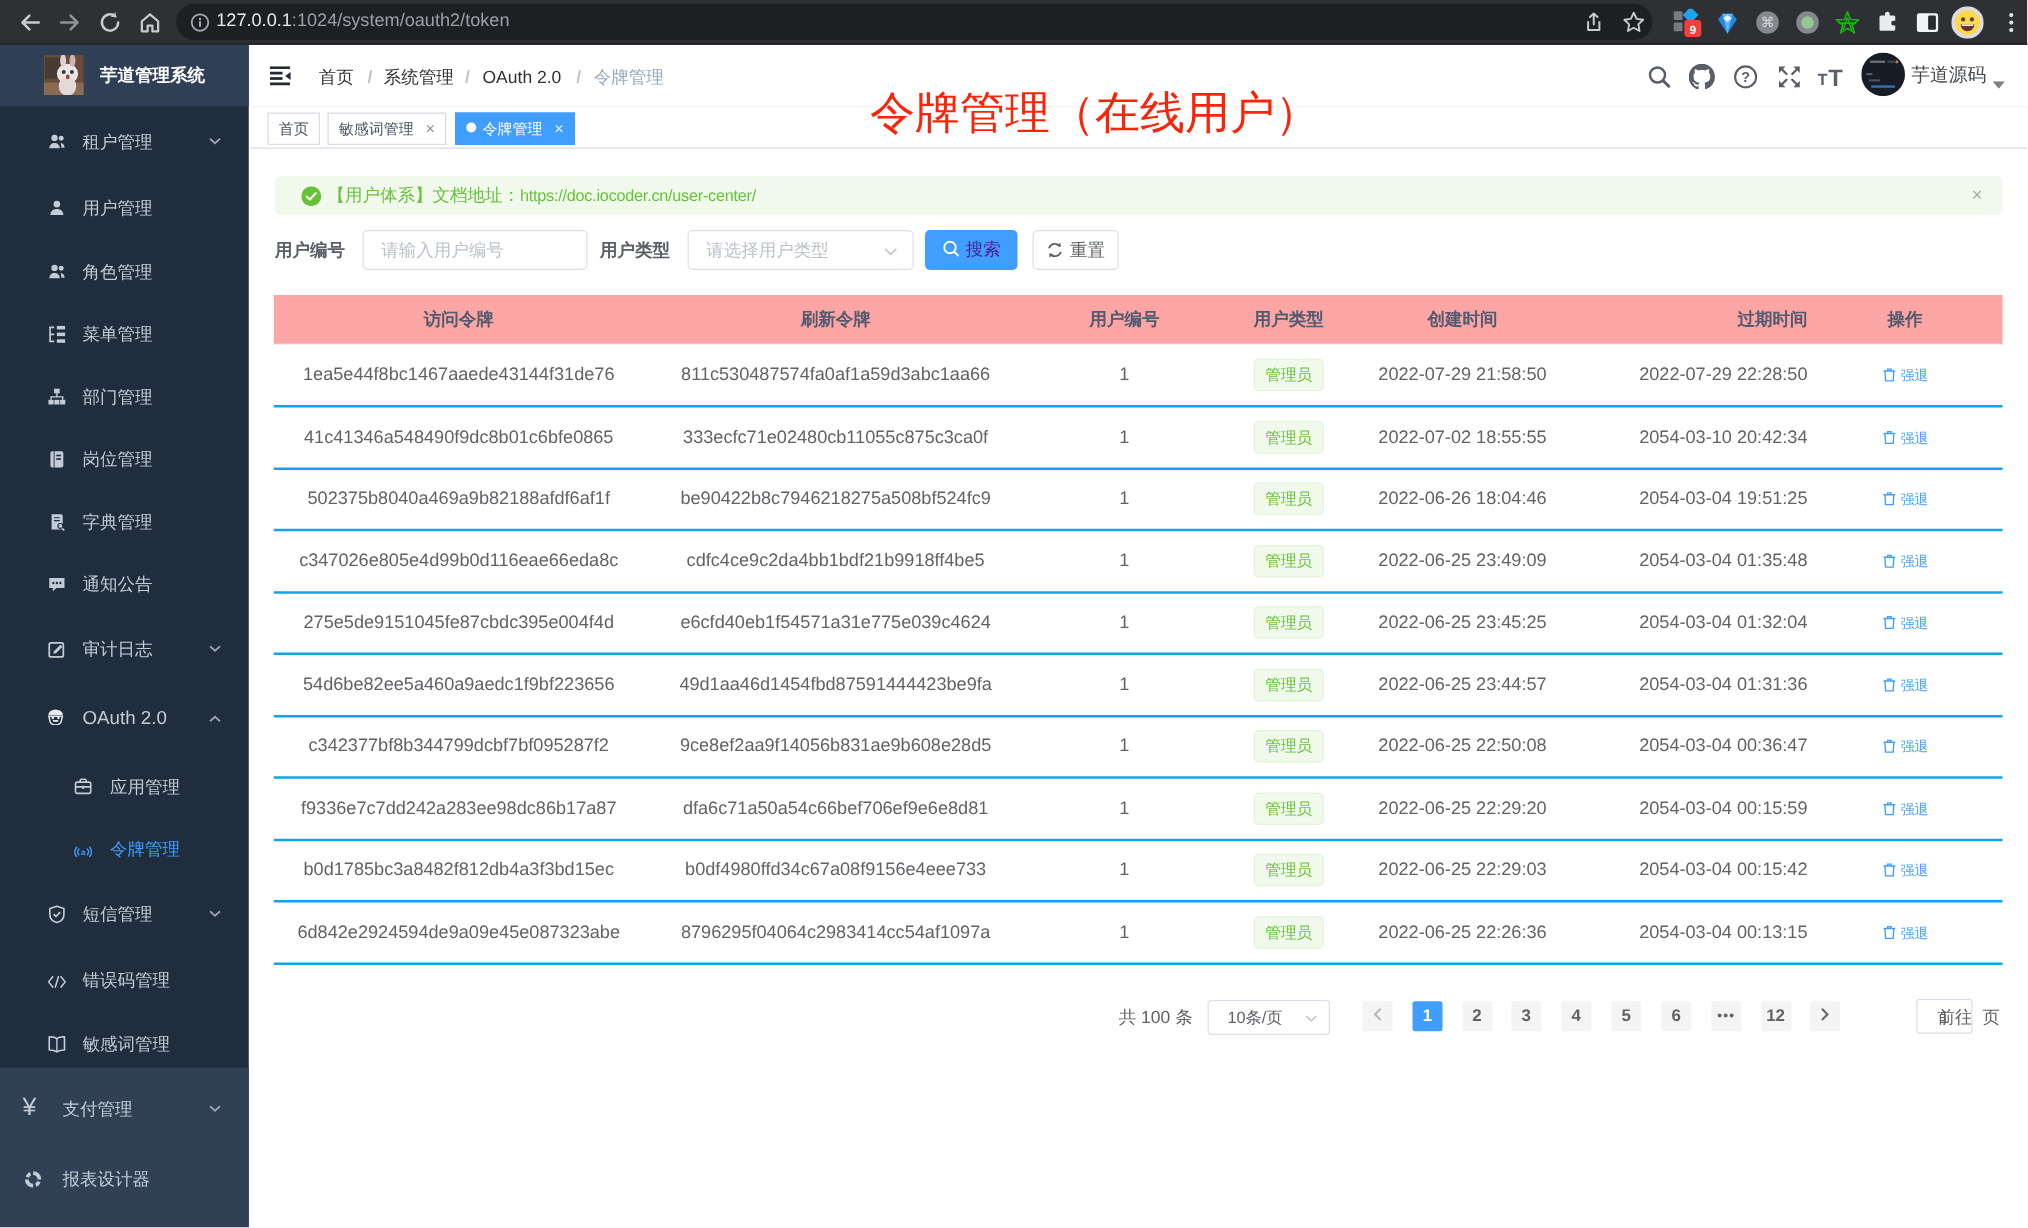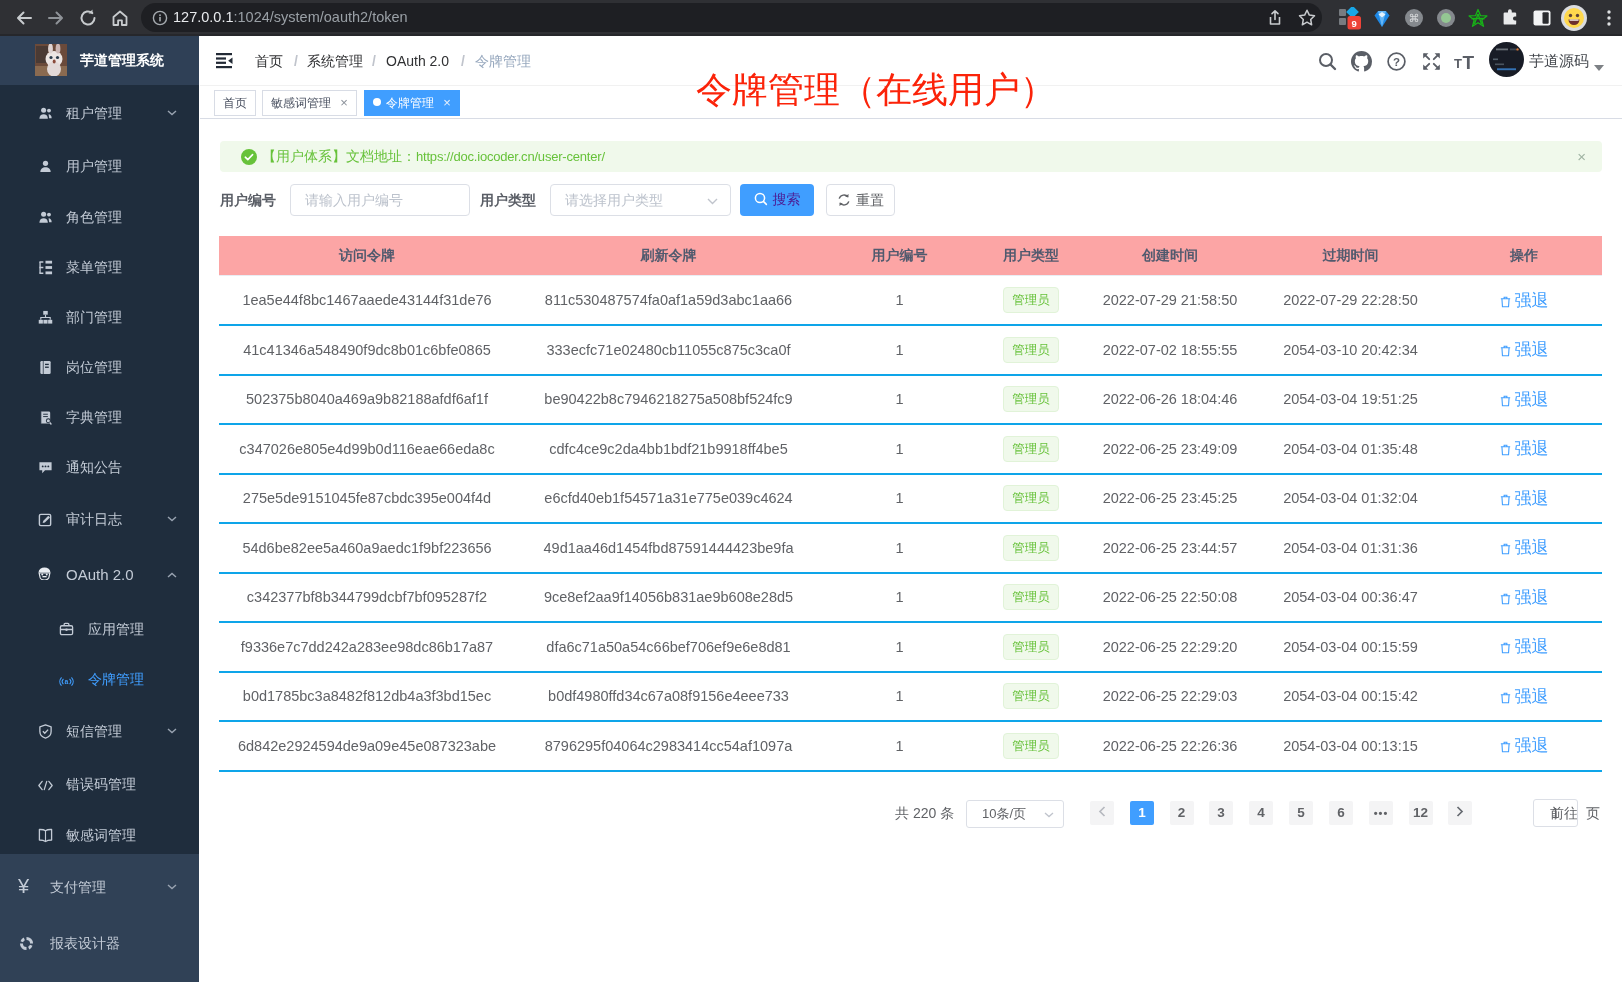--- a/index.html
+++ b/index.html
@@ -44,24 +44,24 @@
   .finput{position:absolute;top:184px;height:32px;background:#fff;border:1px solid #dcdfe6;border-radius:4px;line-height:30px;font-size:14px;color:#bcc2cc;padding-left:14px}
   .fbtn{position:absolute;top:184px;height:32px;border-radius:4px;font-size:14px;line-height:30px;text-align:center}
   
   .thead{position:absolute;left:219px;top:236px;width:1383px;height:40px;background:#fca5a5;display:flex;align-items:center;font-size:14px;font-weight:bold;color:#515a6e;border-bottom:1px solid #e9edf3}
   .trow{position:absolute;left:219px;width:1383px;height:50px;display:flex;align-items:center;font-size:14.5px;color:#606266;border-bottom:2px solid #0ea5e9}
   .c1{width:296px;text-align:center}
   .c2{width:307px;text-align:center}
   .c3{width:155px;text-align:center}
   .c4{width:108px;text-align:center}
   .c5{width:170px;text-align:center}
-  .c6{width:191px;text-align:center}
+  .c6{width:191px;text-align:right}
   .c7{width:156px;text-align:center}
   .gtag{display:inline-block;width:56px;height:26px;line-height:24px;background:#f0f9eb;border:1px solid #e1f3d8;border-radius:4px;color:#67c23a;font-size:12.5px;text-align:center}
-  .klink{color:#409eff;white-space:nowrap;font-size:17px}
+  .klink{color:#409eff;white-space:nowrap;font-size:11px}
   
   .pg{position:absolute;top:801px;height:26px;font-size:14px;color:#606266}
   .pbtn{position:absolute;top:801px;width:24px;height:24px;border-radius:2px;background:#f4f4f5;color:#606266;text-align:center;line-height:24px;font-size:13.5px;font-weight:bold}
   .pbtn.on{background:#409eff;color:#fff}
 </style>
 </head>
 <body>
 <div id="root">
 
 <div id="chrome">
@@ -510,21 +510,21 @@
       <div class="c1">6d842e2924594de9a09e45e087323abe</div>
       <div class="c2">8796295f04064c2983414cc54af1097a</div>
       <div class="c3">1</div>
       <div class="c4"><span class="gtag">管理员</span></div>
       <div class="c5">2022-06-25 22:26:36</div>
       <div class="c6">2054-03-04 00:13:15</div>
       <div class="c7"><span class="klink"><svg style="vertical-align:-2px;margin-right:4px" width="11" height="12" viewBox="0 0 13 14">
             <path d="M1 3.2h11M4.9 3V1.4h3.2V3M2.3 3.4l.6 9.2h7.2l.6-9.2" stroke="#409eff" stroke-width="1.3" fill="none"></path>
           </svg>强退</span></div>
     </div>
-<div class="pg" style="left:895px;top:801px;line-height:25px">共 220 条</div>
+<div class="pg" style="left:895px;top:801px;line-height:25px">共 100 条</div>
 <div class="pg" style="left:966px;top:800px;width:98px;height:28px;border:1px solid #dcdfe6;border-radius:3px;line-height:26px;color:#606266;font-size:13px;padding-left:15px">10条/页<svg style="position:absolute;right:9px;top:11px" width="10" height="6" viewBox="0 0 10 6">
         <path d="M1 1l4 3.6L9 1" stroke="#c0c4cc" stroke-width="1.3" fill="none"></path>
       </svg></div>
 <div class="pbtn" style="left:1090px"><svg width="8" height="11" viewBox="0 0 8 11">
         <path d="M6.5 1L2 5.5L6.5 10" stroke="#b6b9bf" stroke-width="1.7" fill="none"></path>
       </svg></div>
 <div class="pbtn on" style="left:1130px">1</div>
 <div class="pbtn" style="left:1169.5px">2</div>
 <div class="pbtn" style="left:1209px">3</div>
 <div class="pbtn" style="left:1249px">4</div>

